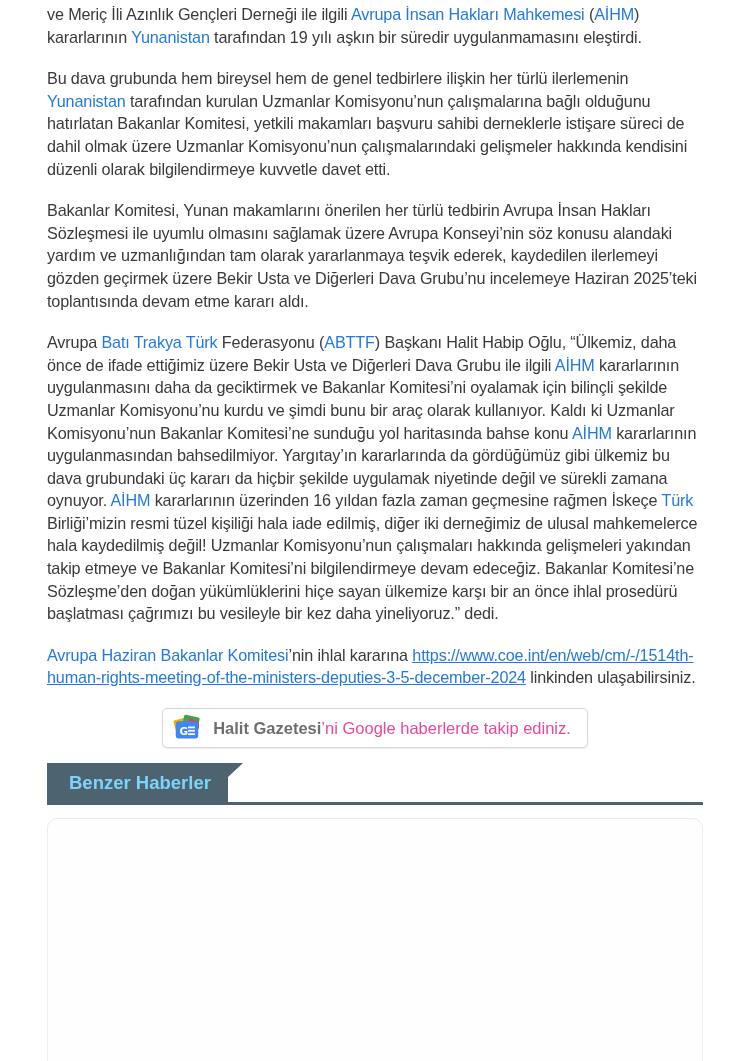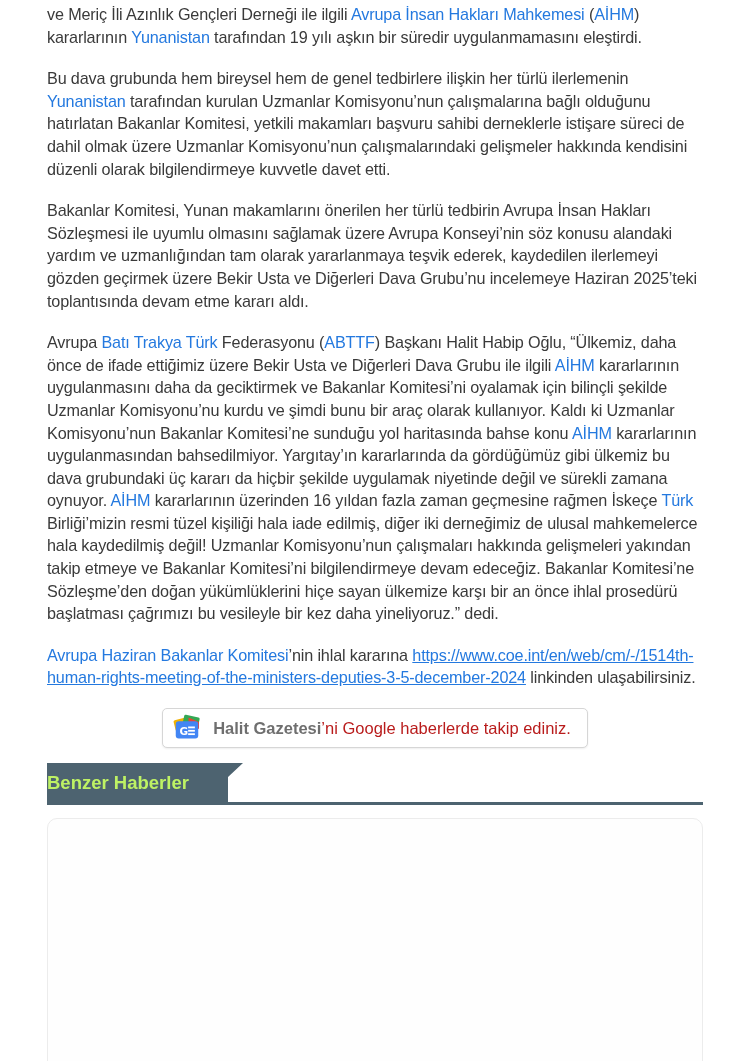--- a/index.html
+++ b/index.html
@@ -50,34 +50,35 @@
   }
   .gnews-badge .txt {
     font-size: 16.5px;
     white-space: nowrap;
   }
   .badge-strong {
     color: #6f6f6f;
     font-weight: bold;
   }
   .badge-rest {
-    color: #b91c1c;
+    color: #ec4899;
     margin-top: 20px;
   }
   .section-header {
     margin-top: 10px;
   }
   .section-tab {
     background: #4d6370;
-    color: #bef264;
+    color: #7dd3fc;
     font-weight: bold;
     font-size: 18.5px;
     width: 196px;
     height: 39px;
     line-height: 39px;
+    padding-left: 22px;
     box-sizing: border-box;
     clip-path: polygon(0 0, 100% 0, calc(100% - 15px) 14px, calc(100% - 15px) 100%, 0 100%);
   }
   .section-rule {
     height: 3px;
     background: #4d6370;
   }
   .similar-card {
     margin-top: 13px;
     height: 310px;

